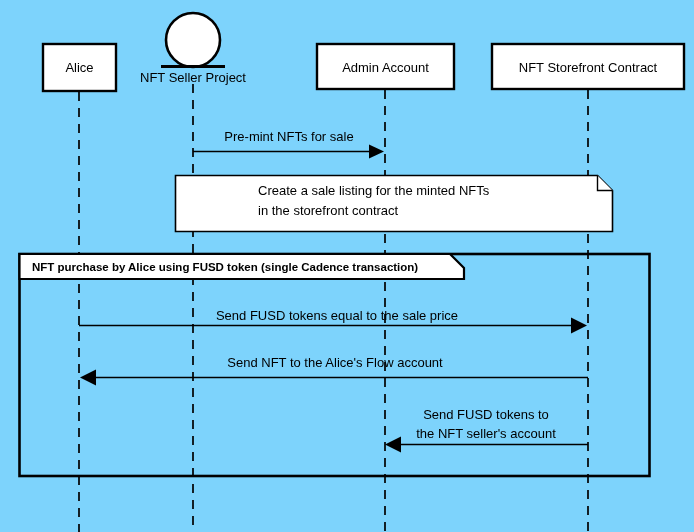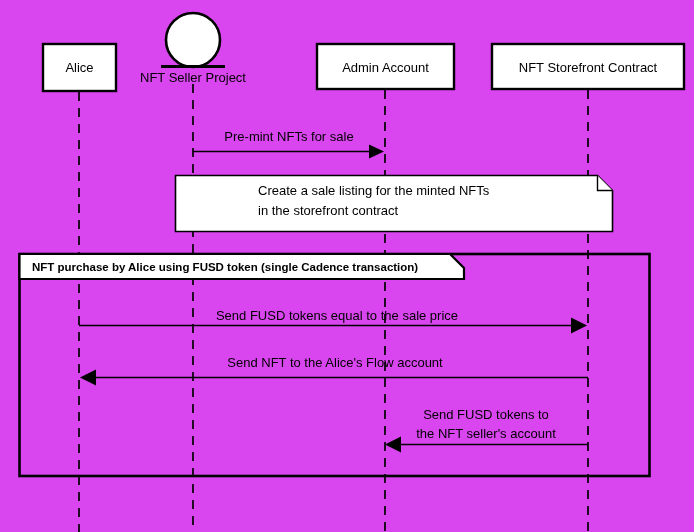--- a/index.html
+++ b/index.html
@@ -11,21 +11,21 @@
     width: 694px;
     height: 532px;
     overflow: hidden;
     font-family: "Liberation Sans", sans-serif;
     color: #000000;
   }
   #diagram-root {
     position: relative;
     width: 694px;
     height: 532px;
-    background: #d946ef;
+    background: #7dd3fc;
   }
   svg.diagram-canvas {
     position: absolute;
     left: 0;
     top: 0;
     width: 694px;
     height: 532px;
   }
   text {
     font-family: "Liberation Sans", sans-serif;

